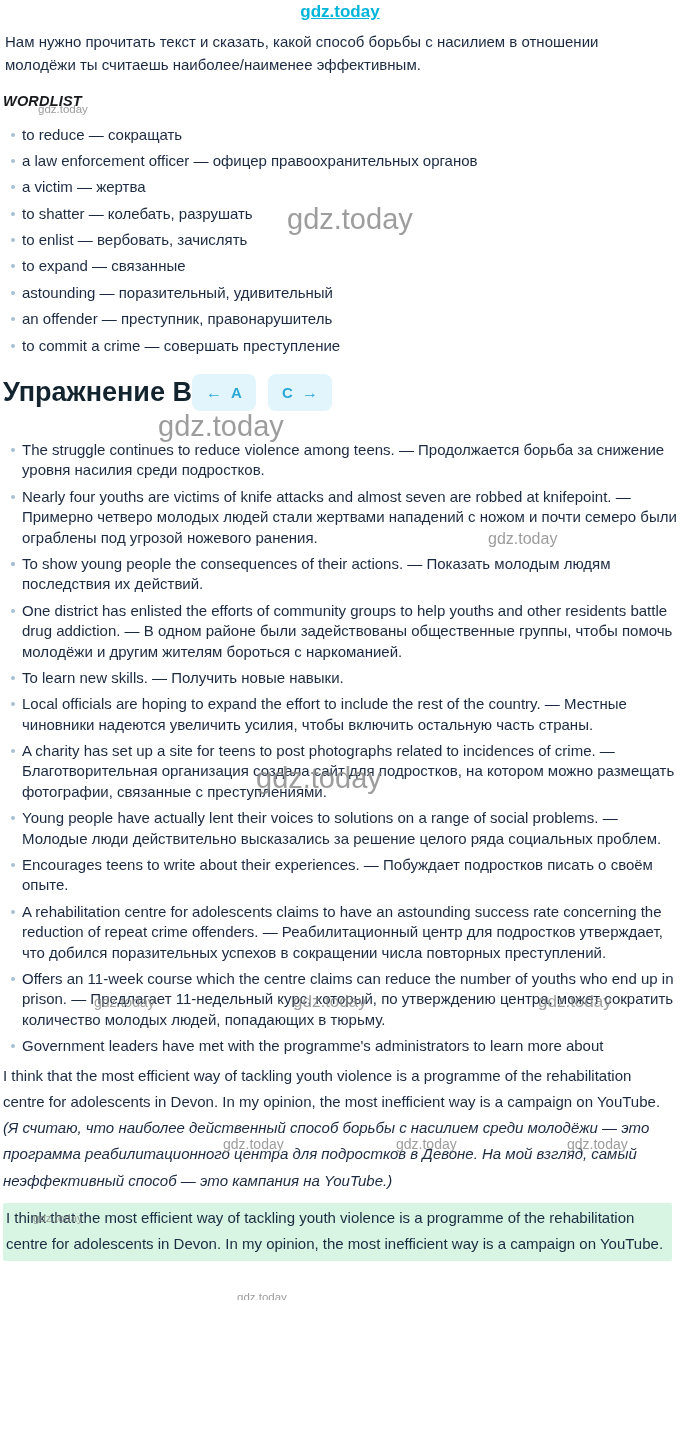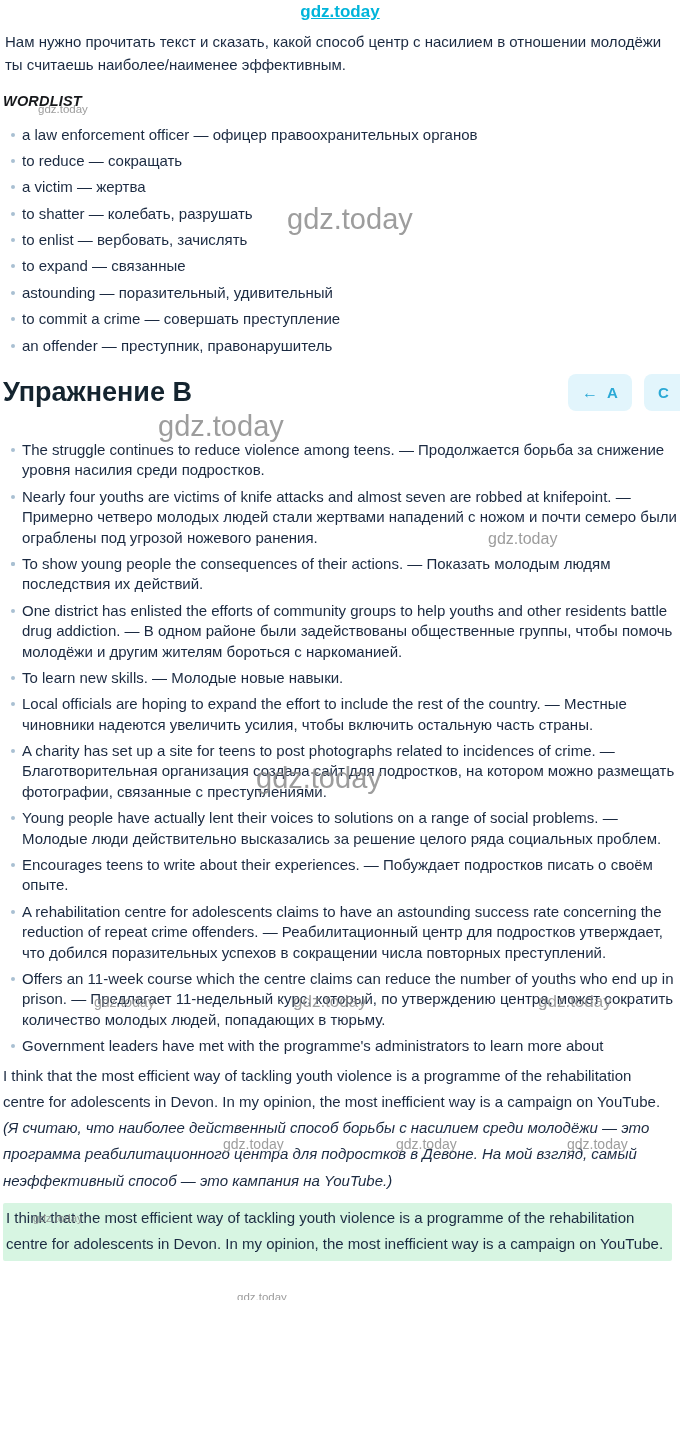--- a/index.html
+++ b/index.html
@@ -22,21 +22,21 @@
   .list { margin-top:16px; }
   .item {
     position:relative; padding-left:22px; margin-bottom:6px;
     font-size:15px; line-height:1.36;
   }
   .bullet {
     position:absolute; left:11px; top:8px; width:4px; height:4px;
     border-radius:50%; background:#a9c0d2;
   }
   .exercise-header {
-    display:flex; align-items:center; justify-content:space-between;
+    display:flex; align-items:center; justify-content:flex-start;
     margin:18px 0 0 3px;
   }
   .exercise-title { font-size:27px; font-weight:700; color:#14242f; }
   .nav-buttons { display:flex; gap:12px; margin-right:-28px; flex-shrink:0; }
   .nav-btn {
     display:flex; align-items:center; justify-content:center; gap:9px;
     width:64px; height:37px; border:none; border-radius:8px;
     background:#e2f5fc; color:#2aa9d6; font-size:15px; font-weight:700;
     font-family:inherit; cursor:pointer;
   }
@@ -74,34 +74,34 @@
 </style>
 </head>
 <body>
 
 <div class="page">
 
   <div class="top-bar">
     <a class="top-link">gdz.today</a>
   </div>
 
-  <p class="intro">Нам нужно прочитать текст и сказать, какой способ центр с насилием в отношении молодёжи ты считаешь наиболее/наименее эффективным.</p>
+  <p class="intro">Нам нужно прочитать текст и сказать, какой способ борьбы с насилием в отношении молодёжи ты считаешь наиболее/наименее эффективным.</p>
 
   <h2 class="wordlist-title">WORDLIST</h2>
 
   <div class="list wordlist">
+    <div class="item"><span class="bullet"></span><span>to reduce — сокращать</span></div>
     <div class="item"><span class="bullet"></span><span>a law enforcement officer — офицер правоохранительных органов</span></div>
-    <div class="item"><span class="bullet"></span><span>to reduce — сокращать</span></div>
     <div class="item"><span class="bullet"></span><span>a victim — жертва</span></div>
     <div class="item"><span class="bullet"></span><span>to shatter — колебать, разрушать</span></div>
     <div class="item"><span class="bullet"></span><span>to enlist — вербовать, зачислять</span></div>
     <div class="item"><span class="bullet"></span><span>to expand — связанные</span></div>
     <div class="item"><span class="bullet"></span><span>astounding — поразительный, удивительный</span></div>
+    <div class="item"><span class="bullet"></span><span>an offender — преступник, правонарушитель</span></div>
     <div class="item"><span class="bullet"></span><span>to commit a crime — совершать преступление</span></div>
-    <div class="item"><span class="bullet"></span><span>an offender — преступник, правонарушитель</span></div>
   </div>
 
   <div class="exercise-header">
     <h1 class="exercise-title">Упражнение B</h1>
     <div class="nav-buttons">
       <button class="nav-btn">
         <span class="arrow">←</span>
         <span>A</span>
       </button>
       <button class="nav-btn">
@@ -110,21 +110,21 @@
       </button>
     </div>
   </div>
 
   <div class="list exercise-list">
     <div class="item"><span class="bullet"></span><span>The struggle continues to reduce violence among teens. — Продолжается борьба за снижение уровня насилия среди подростков.</span></div>
     <div class="item"><span class="bullet"></span><span>Nearly four youths are victims of knife attacks and almost seven are robbed at knifepoint. — Примерно четверо молодых людей стали жертвами нападений с ножом и почти семеро были ограблены под угрозой ножевого ранения.</span></div>
     <div class="item"><span class="bullet"></span></div>
     <div class="item"><span class="bullet"></span><span>To show young people the consequences of their actions. — Показать молодым людям последствия их действий.</span></div>
     <div class="item"><span class="bullet"></span><span>One district has enlisted the efforts of community groups to help youths and other residents battle drug addiction. — В одном районе были задействованы общественные группы, чтобы помочь молодёжи и другим жителям бороться с наркоманией.</span></div>
-    <div class="item"><span class="bullet"></span><span>To learn new skills. — Молодые новые навыки.</span></div>
+    <div class="item"><span class="bullet"></span><span>To learn new skills. — Получить новые навыки.</span></div>
     <div class="item"><span class="bullet"></span><span>Local officials are hoping to expand the effort to include the rest of the country. — Местные чиновники надеются увеличить усилия, чтобы включить остальную часть страны.</span></div>
     <div class="item"><span class="bullet"></span><span>A charity has set up a site for teens to post photographs related to incidences of crime. — Благотворительная организация создала сайт для подростков, на котором можно размещать фотографии, связанные с преступлениями.</span></div>
     <div class="item"><span class="bullet"></span><span>Young people have actually lent their voices to solutions on a range of social problems. — Молодые люди действительно высказались за решение целого ряда социальных проблем.</span></div>
     <div class="item"><span class="bullet"></span><span>Encourages teens to write about their experiences. — Побуждает подростков писать о своём опыте.</span></div>
     <div class="item"><span class="bullet"></span><span>A rehabilitation centre for adolescents claims to have an astounding success rate concerning the reduction of repeat crime offenders. — Реабилитационный центр для подростков утверждает, что добился поразительных успехов в сокращении числа повторных преступлений.</span></div>
     <div class="item"><span class="bullet"></span><span>Offers an 11-week course which the centre claims can reduce the number of youths who end up in prison. — Предлагает 11-недельный курс, который, по утверждению центра, может сократить количество молодых людей, попадающих в тюрьму.</span></div>
     <div class="item"><span class="bullet"></span><span>Government leaders have met with the programme's administrators to learn more about</span></div>
   </div>
 
   <p class="answer">

